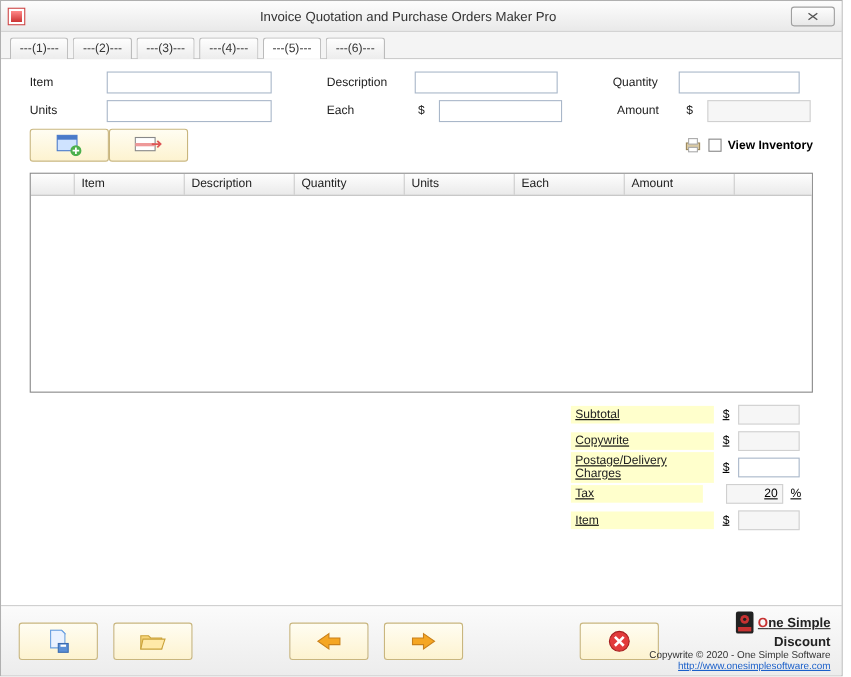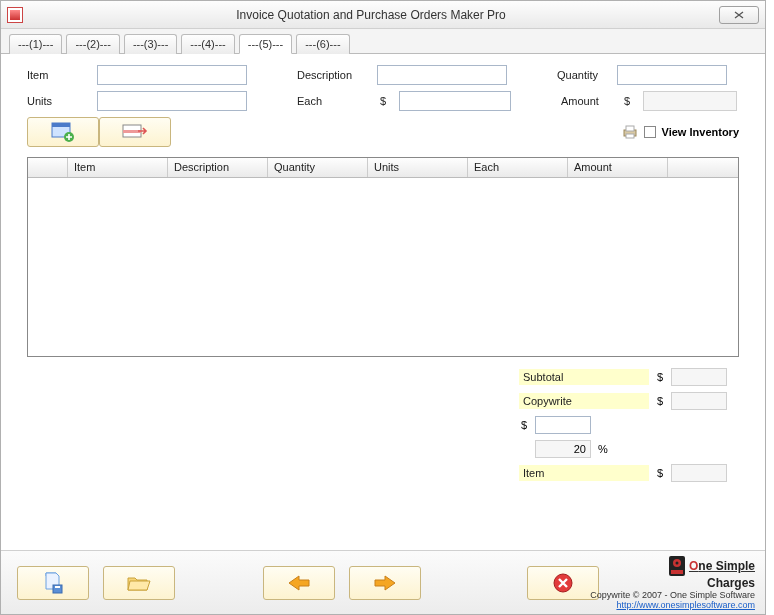--- a/index.html
+++ b/index.html
@@ -127,21 +127,21 @@
   .grid-head { display:flex; background:linear-gradient(#fefefe,#eaeaea); border-bottom:1px solid #bbb; height:20px;}
   .gh { border-right:1px solid #ccc; padding:3px 6px; font-size:11px; color:#222; overflow:hidden; text-align:left;}
   .gh.blank { width:40px;}
   .gh.c1 { width:100px;}
   .gh.c2 { width:100px;}
   .gh.c3 { width:100px;}
   .gh.c4 { width:100px;}
   .gh.c5 { width:100px;}
   .gh.c6 { width:100px;}
   .summary { margin-top:8px; width: 220px; margin-left:auto; padding-right:10px;}
-  .srow { display:flex; align-items:center; height:24px; gap:6px;}
+  .srow { display:flex; align-items:center; height:24px; gap:6px;text-decoration:underline;}
   .slbl { width:130px; background:#ffffcc; padding:2px 4px; color:#222;}
   .scur { width:10px; text-align:center;}
   .sval {
     width:56px; height:18px; border:1px solid #d0d0d0; background:#f6f6f6;
     padding:0 4px; font-size:11px; display:flex; align-items:center; justify-content:flex-end;
   }
   .sval.edit { background:#fff; border:1px solid #a9b7c9;}
   .spct { width:12px; text-align:center;}
   .footer {
     height:64px;
@@ -269,24 +269,26 @@
         <span class="slbl">Subtotal</span>
         <span class="scur">$</span>
         <span class="sval"></span>
       </div>
       <div class="srow">
         <span class="slbl">Copywrite</span>
         <span class="scur">$</span>
         <span class="sval"></span>
       </div>
       <div class="srow">
+        <span class="slbl">Postage/Delivery Charges</span>
         <span class="scur">$</span>
         <input class="sval edit" value="" style="">
       </div>
       <div class="srow">
+        <span class="slbl">Tax</span>
         <span class="scur"></span>
         <span class="sval">20</span>
         <span class="spct">%</span>
       </div>
       <div class="srow">
         <span class="slbl">Item</span>
         <span class="scur">$</span>
         <span class="sval"></span>
       </div>
     </div>
@@ -330,18 +332,18 @@
     <div class="brand">
       <div class="brand-logo">
         <svg width="20" height="22" viewBox="0 0 20 22">
           <rect x="2" y="1" width="16" height="20" rx="2" fill="#222"></rect>
           <circle cx="10" cy="8" r="4" fill="#c73232"></circle>
           <circle cx="10" cy="8" r="1.5" fill="#222"></circle>
           <rect x="4" y="15" width="12" height="4" fill="#c73232"></rect>
         </svg>
         <span class="brand-text"><span class="ob">O</span><span class="rest">ne Simple</span></span>
       </div>
-      <div class="brand-text" style="text-align:right; margin-top:-2px;"><span class="rest">Charges</span></div>
-      <div>Copywrite © 2007 - One Simple Software</div>
+      <div class="brand-text" style="text-align:right; margin-top:-2px;"><span class="rest">Discount</span></div>
+      <div>Copywrite © 2020 - One Simple Software</div>
       <a href="#">http://www.onesimplesoftware.com</a>
     </div>
   </div>
 </div>
 
 </body></html>

